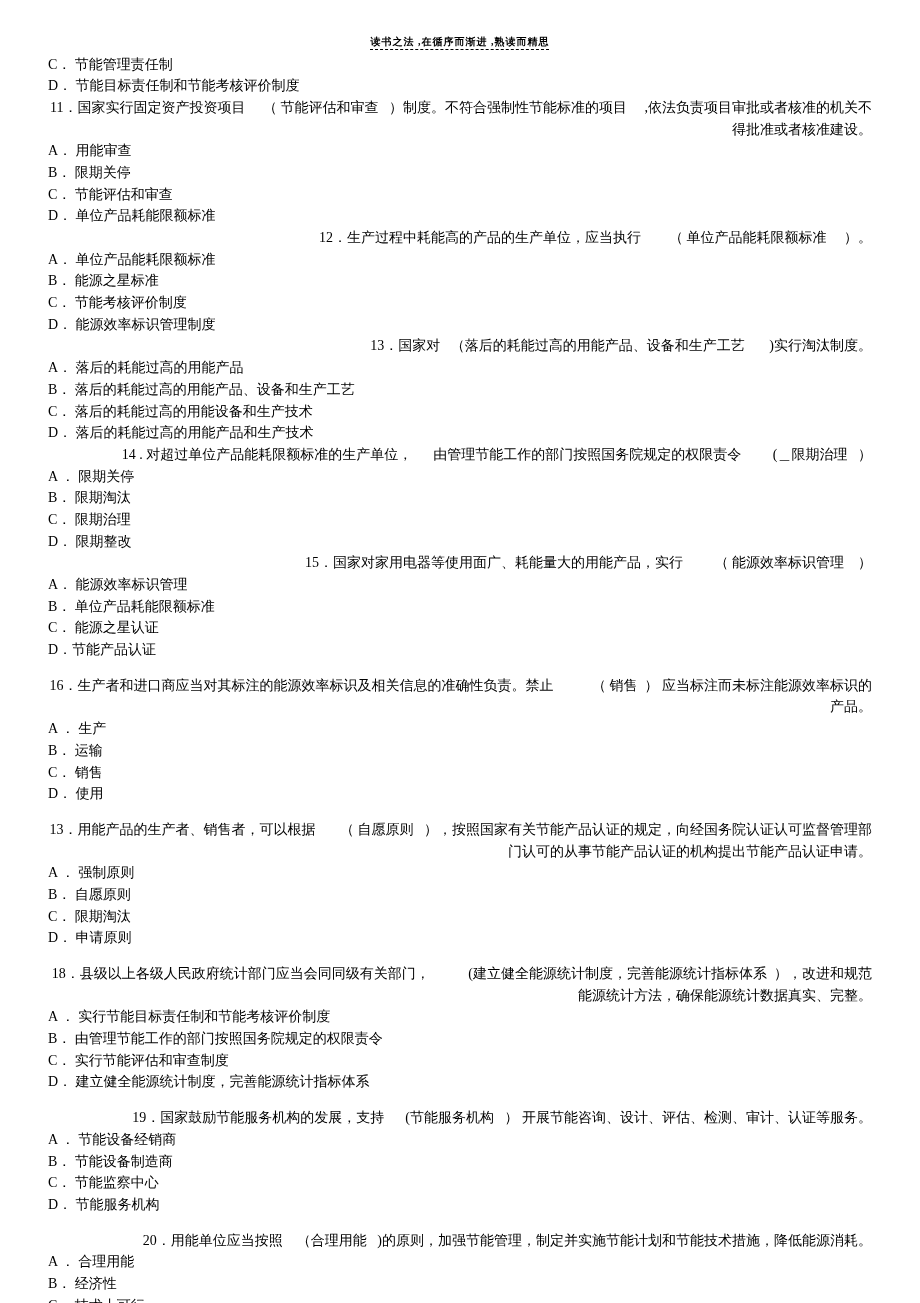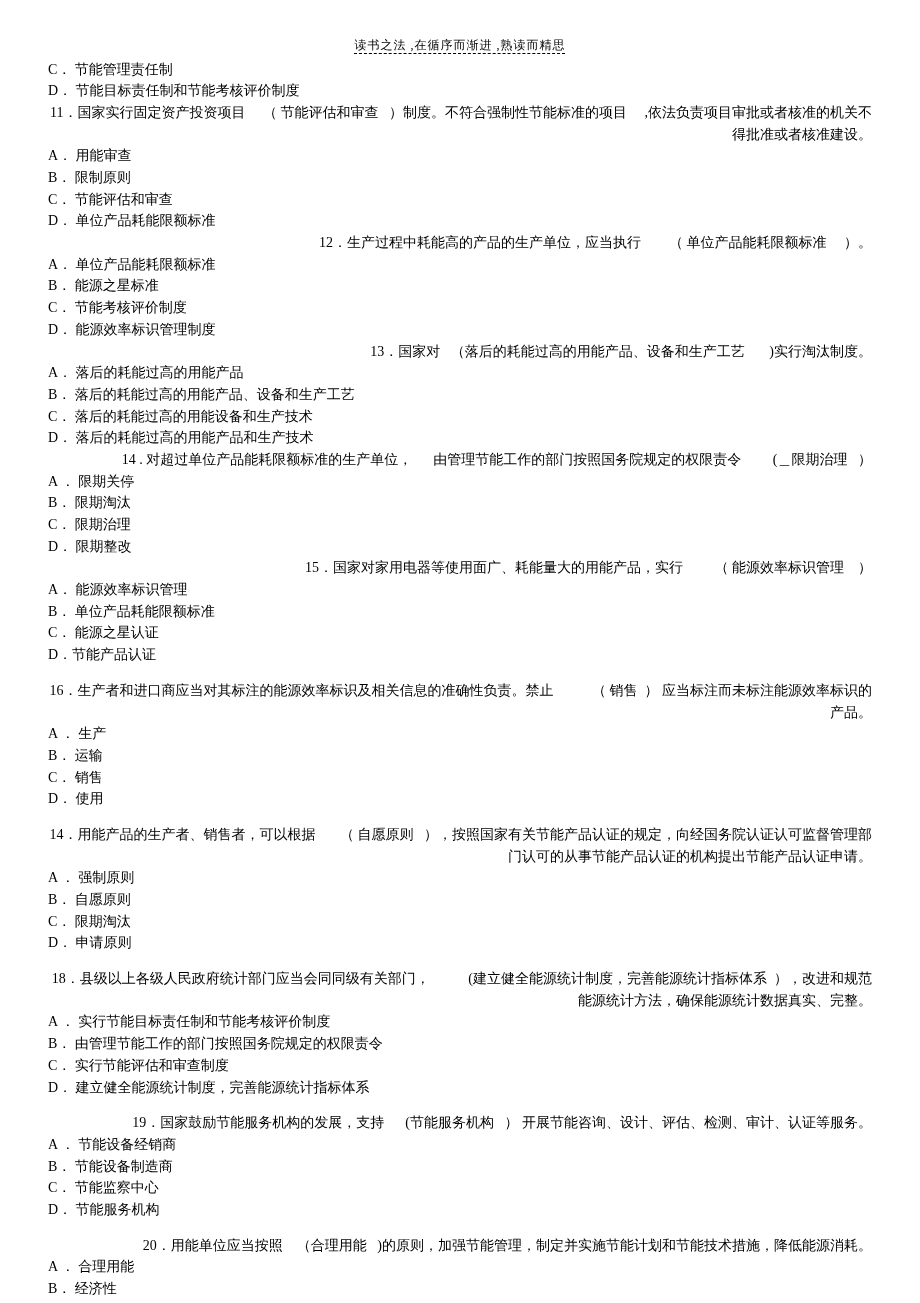--- a/index.html
+++ b/index.html
@@ -8,25 +8,26 @@
     line-height: 1.55;
     color: #000;
     background: #fff;
     width: 920px;
     margin: 0;
     padding: 24px 48px 40px 48px;
     box-sizing: border-box;
   }
   .header-note {
     text-align: center;
-    font-size: 12px;
+    font-size: 10px;
     margin-bottom: 4px;
     letter-spacing: 1px;
     text-decoration: underline dashed;
     text-underline-offset: 4px;
+    font-weight: bold;
   }
   .line {
     margin: 0;
     white-space: pre-wrap;
     text-align: right;
   }
   .opt {
     margin: 0;
     font-family: Liberation Serif, serif;
   }
@@ -37,21 +38,21 @@
 </head>
 <body>
 
 <p class="header-note">读书之法 ,在循序而渐进 ,熟读而精思</p>
 
 <p class="opt">C．  节能管理责任制</p>
 <p class="opt">D．  节能目标责任制和节能考核评价制度</p>
 
 <p class="line">11．国家实行固定资产投资项目     （ 节能评估和审查   ）制度。不符合强制性节能标准的项目     ,依法负责项目审批或者核准的机关不得批准或者核准建设。</p>
 <p class="opt">A．  用能审查</p>
-<p class="opt">B．  限制原则</p>
+<p class="opt">B．  限期关停</p>
 <p class="opt">C．  节能评估和审查</p>
 <p class="opt">D．  单位产品耗能限额标准</p>
 
 <p class="line">12．生产过程中耗能高的产品的生产单位，应当执行        （ 单位产品能耗限额标准     ）。</p>
 <p class="opt">A．  单位产品能耗限额标准</p>
 <p class="opt">B．  能源之星标准</p>
 <p class="opt">C．  节能考核评价制度</p>
 <p class="opt">D．  能源效率标识管理制度</p>
 
 <p class="line">13．国家对   （落后的耗能过高的用能产品、设备和生产工艺       )实行淘汰制度。</p>
@@ -75,21 +76,21 @@
 <div class="gap"></div>
 
 <p class="line">16．生产者和进口商应当对其标注的能源效率标识及相关信息的准确性负责。禁止           （ 销售  ） 应当标注而未标注能源效率标识的产品。</p>
 <p class="opt">A ．  生产</p>
 <p class="opt">B．  运输</p>
 <p class="opt">C．  销售</p>
 <p class="opt">D．  使用</p>
 
 <div class="gap"></div>
 
-<p class="line">14．用能产品的生产者、销售者，可以根据       （ 自愿原则   ），按照国家有关节能产品认证的规定，向经国务院认证认可监督管理部门认可的从事节能产品认证的机构提出节能产品认证申请。</p>
+<p class="line">13．用能产品的生产者、销售者，可以根据       （ 自愿原则   ），按照国家有关节能产品认证的规定，向经国务院认证认可监督管理部门认可的从事节能产品认证的机构提出节能产品认证申请。</p>
 <p class="opt">A ．  强制原则</p>
 <p class="opt">B．  自愿原则</p>
 <p class="opt">C．  限期淘汰</p>
 <p class="opt">D．  申请原则</p>
 
 <div class="gap"></div>
 
 <p class="line">18．县级以上各级人民政府统计部门应当会同同级有关部门，           (建立健全能源统计制度，完善能源统计指标体系  ），改进和规范能源统计方法，确保能源统计数据真实、完整。</p>
 <p class="opt">A ．  实行节能目标责任制和节能考核评价制度</p>
 <p class="opt">B．  由管理节能工作的部门按照国务院规定的权限责令</p>

